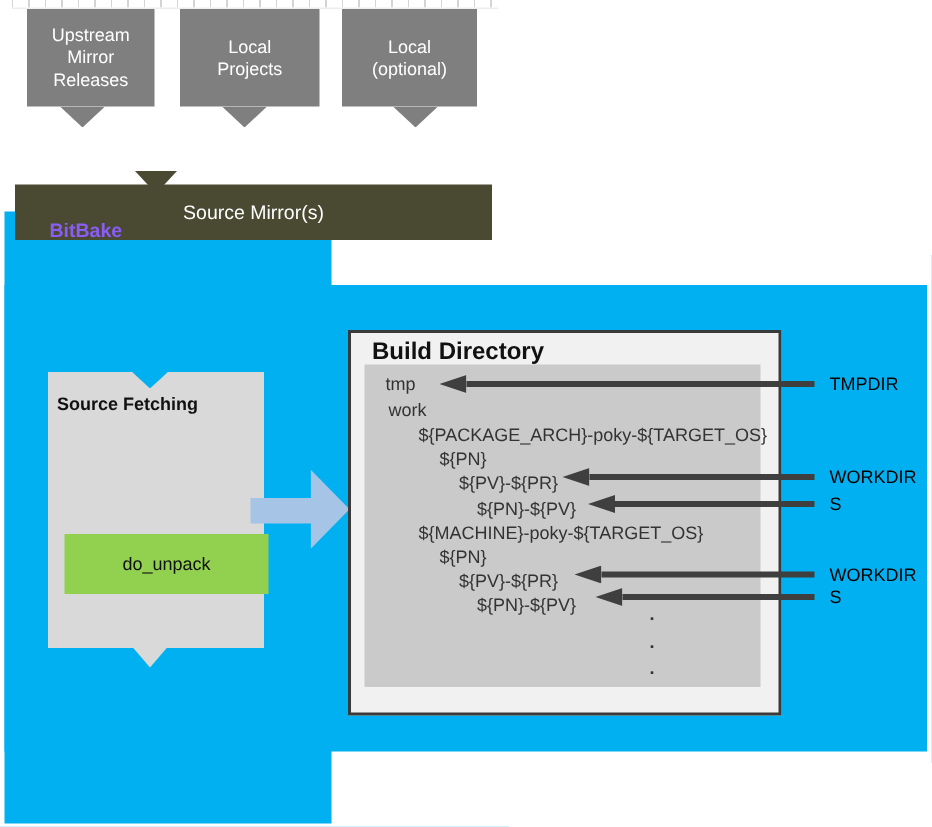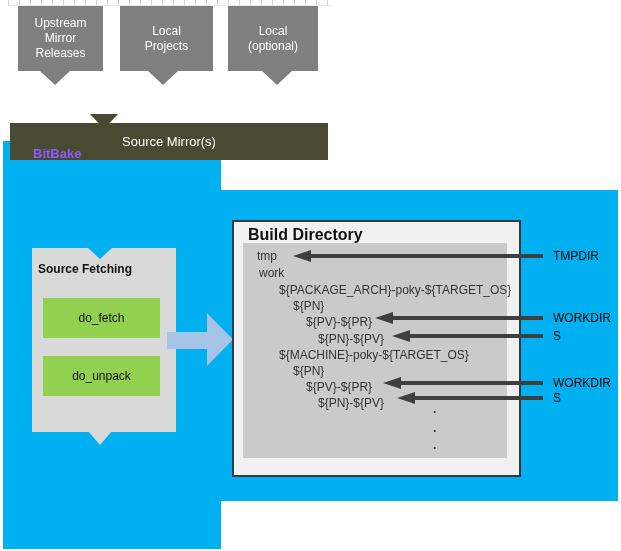--- a/index.html
+++ b/index.html
@@ -102,24 +102,21 @@
   <div class="abs tri-down gray-tri" style="left:262px;top:71px;width:30px;height:14px;"></div>
 
   <div class="abs tri-down olive-tri" style="left:90px;top:114px;width:28px;height:15px;"></div>
 
   <div class="abs bitbake-label" style="left:33px;top:146px;">BitBake</div>
 
   <div class="abs sfbox" style="left:32px;top:248px;width:144px;height:184px;"></div>
   <div class="abs tri-down blue-tri" style="left:87px;top:247px;width:26px;height:12px;"></div>
   <div class="abs tri-down ltgray-tri" style="left:88px;top:431px;width:24px;height:14px;"></div>
   <div class="abs sf-title" style="left:38px;top:262px;">Source Fetching</div>
-  <div class="abs task" style="left:43px;top:298px;width:117px;height:40px;">
-    <span>do_fetch</span>
-  </div>
-  <div class="abs task" style="left:43px;top:356px;width:117px;height:40px;">
+  <div class="abs task" style="left:43px;top:356px;width:136px;height:40px;">
     <span>do_unpack</span>
   </div>
 
   <div class="abs steel-shaft" style="left:167px;top:332px;width:41px;height:17px;"></div>
   <div class="abs steel-head" style="left:207px;top:313px;width:26px;height:53px;"></div>
 
   <div class="abs buildbox" style="left:232px;top:220px;width:289px;height:257px;"></div>
   <div class="abs build-title" style="left:248px;top:226px;">Build Directory</div>
   <div class="abs innerbox" style="left:243px;top:243px;width:264px;height:215px;"></div>
 

